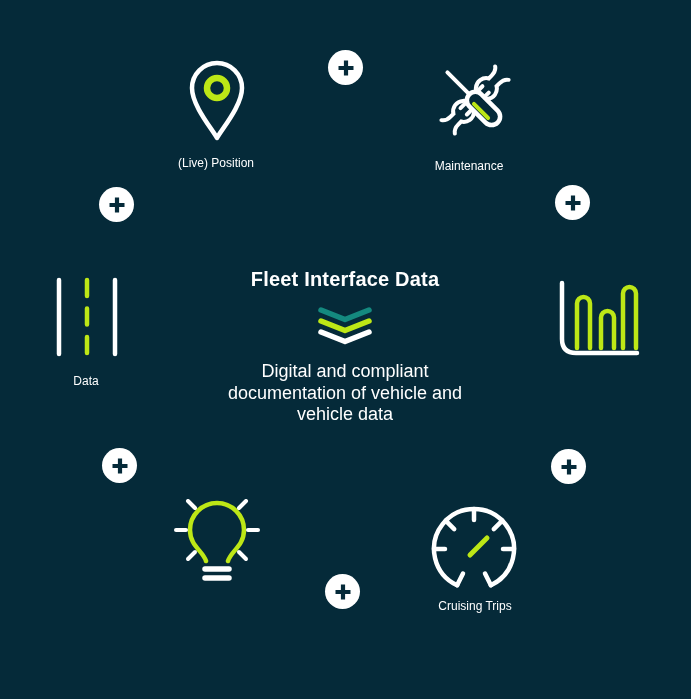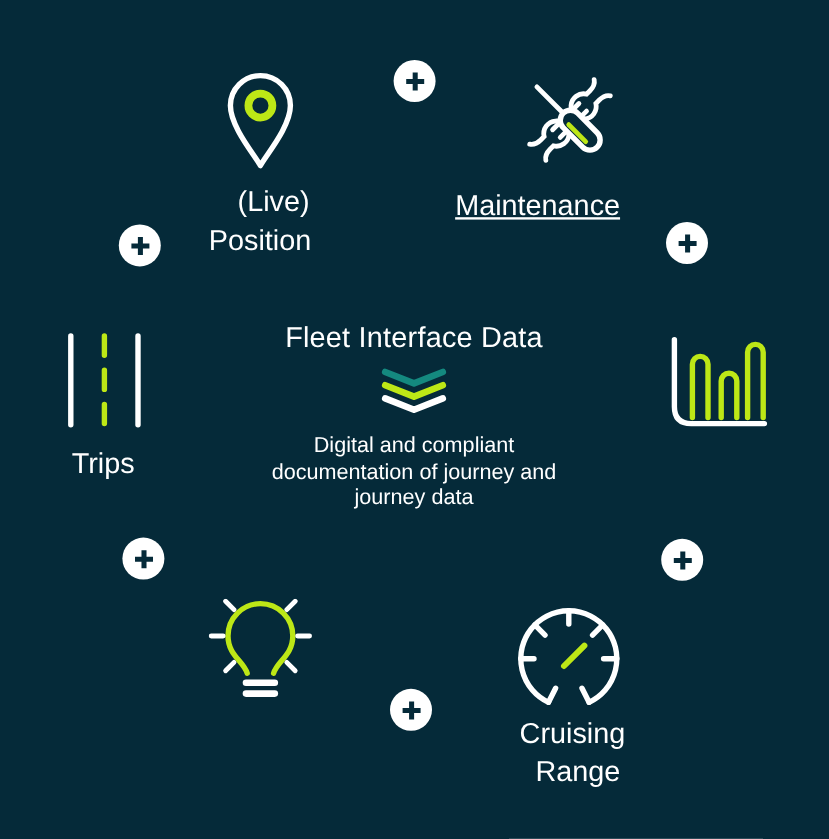--- a/index.html
+++ b/index.html
@@ -16,30 +16,30 @@
   .stage{
     position:relative;
     width:691px;height:699px;
     background:var(--bg);
     overflow:hidden;
   }
   .abs{position:absolute;}
   .center-x{transform:translateX(-50%);}
   .node-label{
     color:var(--white);
-    font-size:24px;
-    line-height:32px;
-    text-align:right;
+    font-size:12px;
+    line-height:21px;
+    text-align:center;
     white-space:normal;
   }
   .nowrap{white-space:nowrap;}
   .diagram-title{
     color:var(--white);
-    font-size:24px;
-    font-weight:400;
+    font-size:20px;
+    font-weight:700;
     letter-spacing:.2px;
     white-space:nowrap;
     text-align:right;
   }
   .diagram-desc{
     color:var(--white);
     font-size:18px;
     line-height:21.5px;
     text-align:center;
     width:245px;
@@ -61,21 +61,21 @@
   <div class="abs center-x diagram-title" style="left:345px;top:268px;">Fleet Interface Data</div>
 
   <div class="abs center-x" style="left:345px;top:306px;">
     <svg width="58" height="40" viewBox="0 0 58 40" fill="none" stroke-linecap="round" stroke-linejoin="round">
       <path d="M5 4 L29 13.5 L53 4" stroke="#14897f" stroke-width="5.5"></path>
       <path d="M5 15 L29 24.5 L53 15" stroke="#bde716" stroke-width="5.5"></path>
       <path d="M5 26 L29 35.5 L53 26" stroke="#ffffff" stroke-width="5.5"></path>
     </svg>
   </div>
 
-  <div class="abs center-x diagram-desc" style="left:345px;top:361px;">Digital and compliant documentation of journey and journey data</div>
+  <div class="abs center-x diagram-desc" style="left:345px;top:361px;">Digital and compliant documentation of vehicle and vehicle data</div>
 
   <div class="abs center-x" style="left:217px;top:60px;">
     <svg width="60" height="82" viewBox="0 0 60 82" fill="none">
       <path d="M30 78 C26 70 5 46 5 28 A25 25 0 0 1 55 28 C55 46 34 70 30 78 Z" stroke="#ffffff" stroke-width="4.5" stroke-linejoin="round"></path>
       <circle cx="30" cy="28" r="10" stroke="#bde716" stroke-width="6.5"></circle>
     </svg>
   </div>
   <div class="abs center-x node-label" style="left:216px;top:153px;width:84px;">(Live) Position</div>
 
   <div class="abs center-x" style="left:475px;top:58px;">
@@ -88,30 +88,30 @@
         <path d="M30.5 80 C33.5 78 34.5 75 34.5 71 L34.5 67 A10.5 10.5 0 1 1 45.5 67 L45.5 71 C45.5 75 46.5 78 49.5 80"></path>
       </g>
 
       <g transform="rotate(-45 40 42)">
         <line x1="40" y1="3" x2="40" y2="32" stroke="#ffffff" stroke-width="4" stroke-linecap="round"></line>
         <rect x="31.5" y="34" width="17" height="40" rx="8.5" fill="#052a39" stroke="#ffffff" stroke-width="4.5"></rect>
         <line x1="36.5" y1="44" x2="36.5" y2="64" stroke="#bde716" stroke-width="4" stroke-linecap="round"></line>
       </g>
     </svg>
   </div>
-  <div class="abs center-x node-label nowrap" style="left:448px;top:156px;text-decoration:underline;">Maintenance</div>
+  <div class="abs center-x node-label nowrap" style="left:469px;top:156px;">Maintenance</div>
 
   <div class="abs center-x" style="left:87px;top:277px;">
     <svg width="62" height="80" viewBox="0 0 62 80" fill="none" stroke-linecap="round">
       <line x1="3" y1="3" x2="3" y2="77" stroke="#ffffff" stroke-width="4.5"></line>
       <line x1="31" y1="3" x2="31" y2="77" stroke="#bde716" stroke-width="4.5" stroke-dasharray="16 12.5"></line>
       <line x1="59" y1="3" x2="59" y2="77" stroke="#ffffff" stroke-width="4.5"></line>
     </svg>
   </div>
-  <div class="abs center-x node-label nowrap" style="left:86px;top:371px;">Trips</div>
+  <div class="abs center-x node-label nowrap" style="left:86px;top:371px;">Data</div>
 
   <div class="abs center-x" style="left:599px;top:279px;">
     <svg width="84" height="84" viewBox="0 0 84 84" fill="none" stroke-linecap="round" stroke-linejoin="round">
       <path d="M5 4 V60 Q5 74 19 74 H80" stroke="#ffffff" stroke-width="4.5"></path>
       <path d="M20 69 V24.5 A6.5 6.5 0 0 1 33 24.5 V69" stroke="#bde716" stroke-width="4.5"></path>
       <path d="M44 69 V38.5 A6.5 6.5 0 0 1 57 38.5 V69" stroke="#bde716" stroke-width="4.5"></path>
       <path d="M66 69 V14.5 A6.5 6.5 0 0 1 79 14.5 V69" stroke="#bde716" stroke-width="4.5"></path>
     </svg>
   </div>
 
@@ -139,21 +139,21 @@
       <g stroke="#ffffff" stroke-width="4.5">
         <line x1="10" y1="48" x2="21" y2="48"></line>
         <line x1="21.7" y1="19.7" x2="30.2" y2="28.2"></line>
         <line x1="50" y1="8" x2="50" y2="19"></line>
         <line x1="78.3" y1="19.7" x2="69.8" y2="28.2"></line>
         <line x1="90" y1="48" x2="79" y2="48"></line>
       </g>
       <line x1="46" y1="54" x2="63" y2="37" stroke="#bde716" stroke-width="5"></line>
     </svg>
   </div>
-  <div class="abs center-x node-label" style="left:475px;top:596px;width:84px;">Cruising Range</div>
+  <div class="abs center-x node-label" style="left:475px;top:596px;width:84px;">Cruising Trips</div>
 
   <div class="abs plus" style="left:328px;top:50px;">
     <svg width="18" height="18" viewBox="0 0 18 18">
         <path d="M9 1.5 V16.5 M1.5 9 H16.5" stroke="#052a39" stroke-width="4.2"></path>
       </svg>
   </div>
   <div class="abs plus" style="left:99px;top:187px;">
     <svg width="18" height="18" viewBox="0 0 18 18">
         <path d="M9 1.5 V16.5 M1.5 9 H16.5" stroke="#052a39" stroke-width="4.2"></path>
       </svg>

